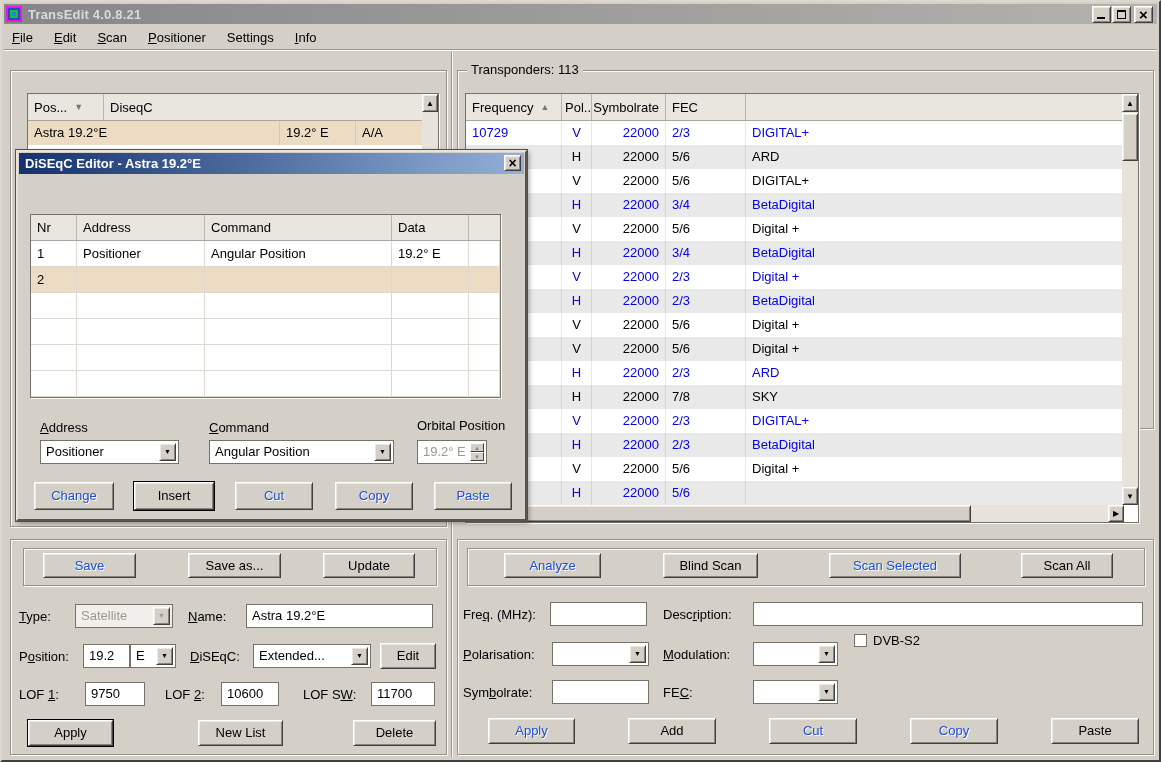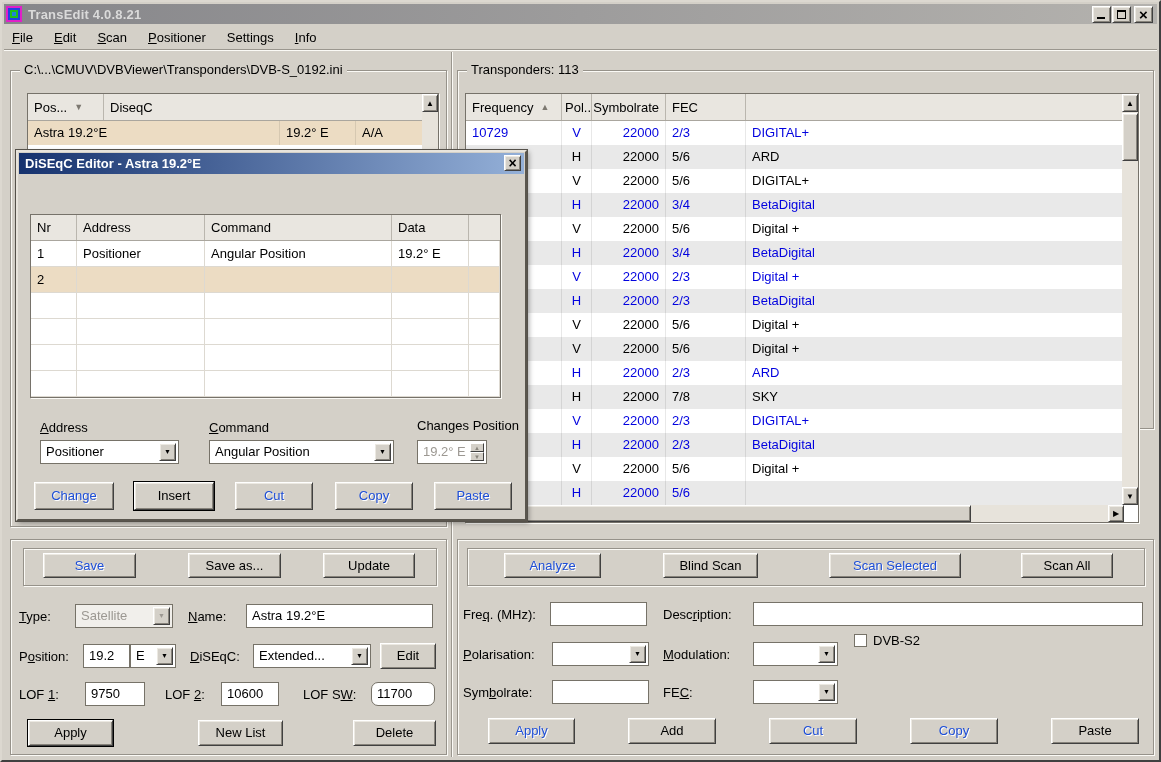--- a/index.html
+++ b/index.html
@@ -117,21 +117,20 @@
       <span class="menu-item"><u>E</u>dit</span>
       <span class="menu-item"><u>S</u>can</span>
       <span class="menu-item"><u>P</u>ositioner</span>
       <span class="menu-item">Settin<u>g</u>s</span>
       <span class="menu-item"><u>I</u>nfo</span>
     </div>
   <div class="etchline"></div>
   <div class="vsplit"></div>
 
   <div class="groupbox" style="left:8px; top:68px; width:437px; height:457px;">
-    <span class="legend">C:\...\CMUV\DVBViewer\Transponders\DVB-S_0192.ini</span>
     <div class="tbl" style="left:16px; top:22px; width:412px; height:392px;">
       <div class="thead" style="width:394px;">
         <div class="th" style="width:76px;">
             <span>Pos...</span>
             <span class="sort">▼</span>
           </div>
         <div class="th" style="width:66px; border-right:none;">
             <span>DiseqC</span>
           </div>
       </div>
@@ -324,21 +323,21 @@
       <span>Extended...</span>
       <span class="combo-arrow">▼</span>
     </div>
     <div class="btn" style="left:369px; top:103px; width:56px; height:26px; line-height:24px;">Edit</div>
 
     <div class="lbl" style="left:8px; top:147px;">LOF <u>1</u>:</div>
     <div class="edit" style="left:74px; top:142px; width:60px; height:24px; line-height:22px;">9750</div>
     <div class="lbl" style="left:154px; top:147px;">LOF <u>2</u>:</div>
     <div class="edit" style="left:210px; top:142px; width:58px; height:24px; line-height:22px;">10600</div>
     <div class="lbl" style="left:292px; top:147px;">LOF S<u>W</u>:</div>
-    <div class="edit" style="left:360px; top:142px; width:64px; height:24px; line-height:22px;border-radius:7px;">11700</div>
+    <div class="edit" style="left:360px; top:142px; width:64px; height:24px; line-height:22px;">11700</div>
 
     <div class="btn default" style="left:17px; top:180px; width:85px; height:26px; line-height:24px;">Apply</div>
     <div class="btn" style="left:187px; top:180px; width:85px; height:26px; line-height:24px;">New List</div>
     <div class="btn" style="left:342px; top:180px; width:83px; height:26px; line-height:24px;">Delete</div>
   </div>
 
   <div class="groupbox" style="left:455px; top:537px; width:697px; height:216px;">
     <div class="frame" style="left:9px; top:8px; width:678px; height:38px;"></div>
     <div class="btn disabled" style="left:46px; top:13px; width:97px; height:25px; line-height:23px;">Analyze</div>
     <div class="btn" style="left:205px; top:13px; width:95px; height:25px; line-height:23px;">Blind Scan</div>
@@ -443,21 +442,21 @@
             <div class="td" style="width: 128px;"></div>
             <div class="td" style="width: 187px;"></div>
             <div class="td" style="width: 77px;"></div>
             <div class="td last" style="width: 31px;"></div>
           </div>
         </div>
     </div>
 
     <div class="lbl" style="left:22px; top:268px;"><u>A</u>ddress</div>
     <div class="lbl" style="left:191px; top:268px;"><u>C</u>ommand</div>
-    <div class="lbl" style="left:399px; top:266px;">Changes Position</div>
+    <div class="lbl" style="left:399px; top:266px;">Orbital Position</div>
 
     <div class="combo" style="left:22px; top:288px; width:139px; height:24px; line-height:22px;">
       <span>Positioner</span>
       <span class="combo-arrow">▼</span>
     </div>
     <div class="combo" style="left:191px; top:288px; width:185px; height:24px; line-height:22px;">
       <span>Angular Position</span>
       <span class="combo-arrow">▼</span>
     </div>
     <div class="edit disabled" style="left:399px; top:288px; width:70px; height:24px; line-height:22px;">

